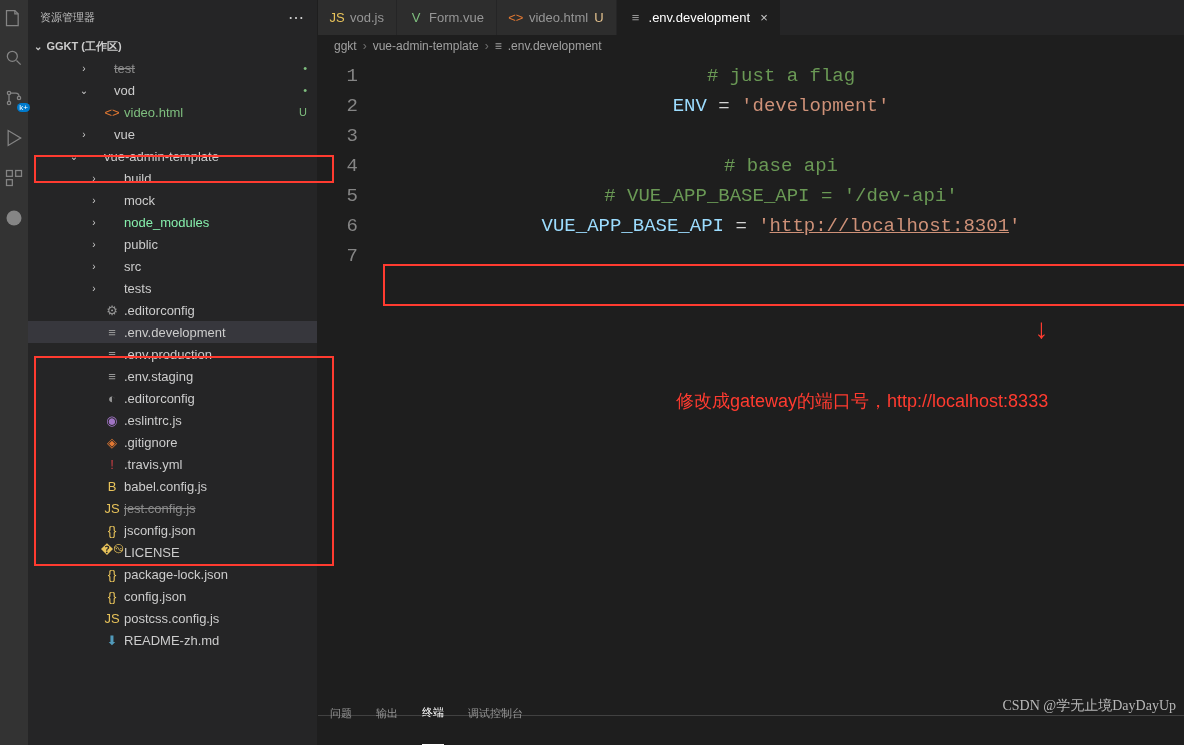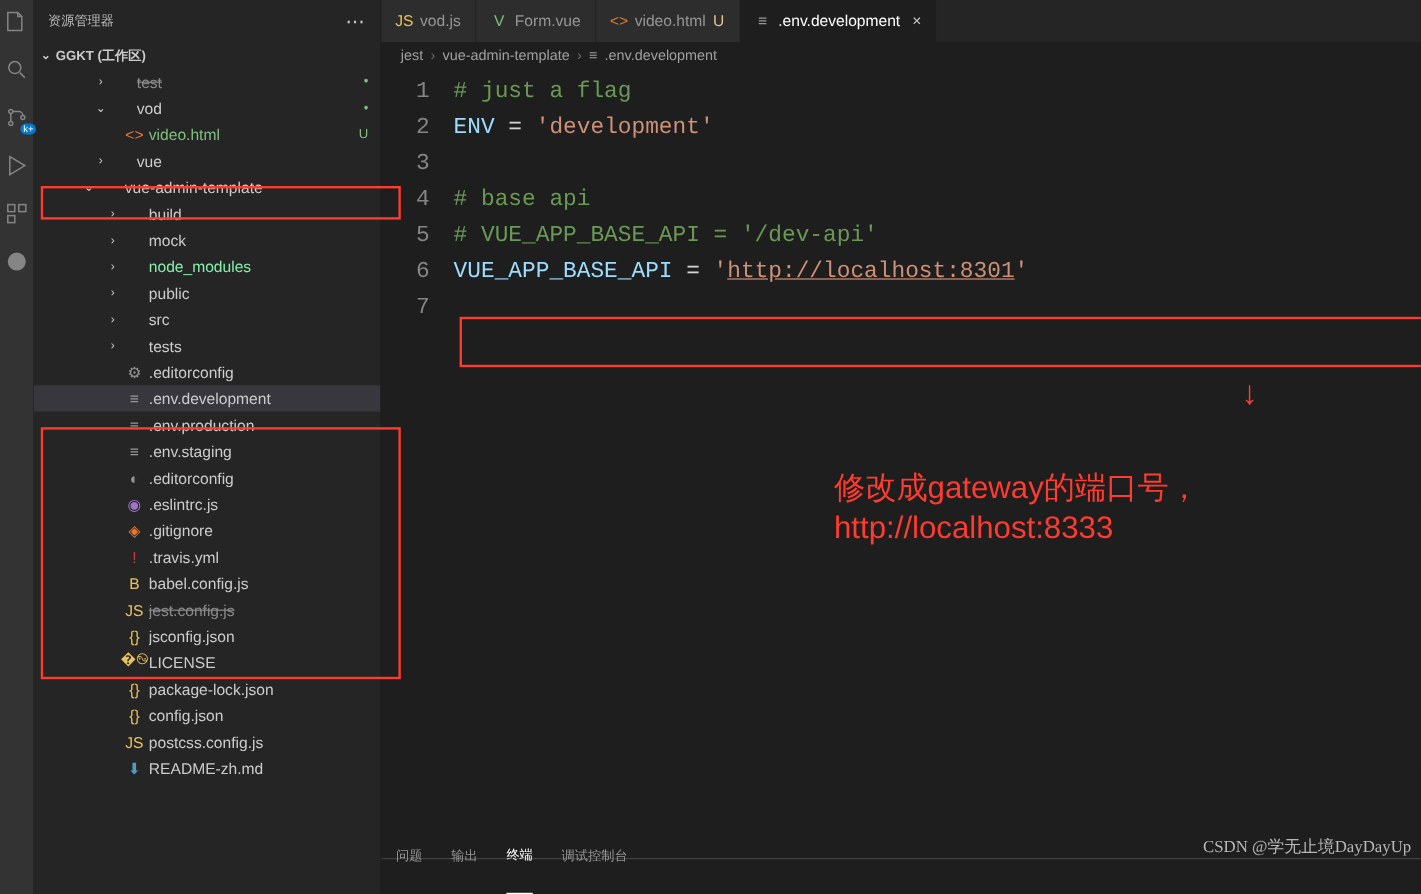--- a/index.html
+++ b/index.html
@@ -41,31 +41,31 @@
 .tab .ti { width:14px; display:inline-flex; justify-content:center; }
 .tab .close { margin-left: 4px; color:#cccccc; }
 .tab .u { color: #e2c08d; }
 
 .breadcrumb { height: 22px; display: flex; align-items: center; padding-left: 16px; color: #a0a0a0; font-size: 12px; gap: 6px; }
 .breadcrumb .sep { color: #6e6e6e; }
 
 .editor { flex: 1; display: flex; position: relative; font-family: Consolas, "Courier New", monospace; font-size: 19px; }
 .gutter { width: 60px; text-align: right; color: #858585; padding-right: 20px; padding-top: 4px; line-height: 30px; }
 .code { flex: 1; padding-top: 4px; line-height: 30px; color: #d4d4d4; }
-.code .line { height: 30px; white-space: pre; }
+.code .line { height: 30px; white-space: pre; text-align: center; }
 .tok-comment { color: #6a9955; }
 .tok-var { color: #9cdcfe; }
 .tok-op { color: #d4d4d4; }
 .tok-str { color: #ce9178; }
 .tok-url { color: #ce9178; text-decoration: underline; text-decoration-color:#ce9178; }
 
 .rbox-code { border: 2px solid #ff3b30; position: absolute; }
 #rbox-code1 { left: 65px; top: 207px; width: 900px; height: 42px; }
 
-.annotation { position: absolute; color: #ff3b30; font-size: 26px; font-family: "Microsoft YaHei", sans-serif; left: 377px; top: 332px; }
+.annotation { position: absolute; color: #ff3b30; font-size: 18px; font-family: "Microsoft YaHei", sans-serif; left: 358px; top: 332px; }
 .arrow { position:absolute; left:715px; top:258px; color:#ff3b30; font-size:28px; }
 
 .panel-tabs { height: 30px; border-top: 1px solid #414141; background:#1e1e1e; display:flex; align-items:flex-end; padding-left:12px; gap:24px; font-size:11px; color:#969696; }
 .panel-tabs .pt { padding-bottom:24px; cursor:pointer; }
 .panel-tabs .pt.active { color:#ffffff; border-bottom:1px solid #ffffff; }
 
 .watermark { position: absolute; right: 8px; bottom: 30px; color: #b8b8b8; font-size: 14px; font-family:"Microsoft YaHei"; }
 
 .ic-yellow { color:#e8c35a; }
 .ic-orange { color:#e37933; }
@@ -309,21 +309,21 @@
           <span>video.html</span>
           <span class="u">U</span>
         </div>
         <div class="tab active">
           <span class="ti ic-gray">≡</span>
           <span>.env.development</span>
           <span class="close">×</span>
         </div>
       </div>
     <div class="breadcrumb" id="breadcrumb">
-        <span>jest</span>
+        <span>ggkt</span>
         <span class="sep">›</span>
         <span>vue-admin-template</span>
         <span class="sep">›</span>
         <span>≡ </span>
         <span>.env.development</span>
       </div>
     <div class="editor">
       <div class="gutter" id="gutter">
           <div>1</div>
           <div>2</div>

